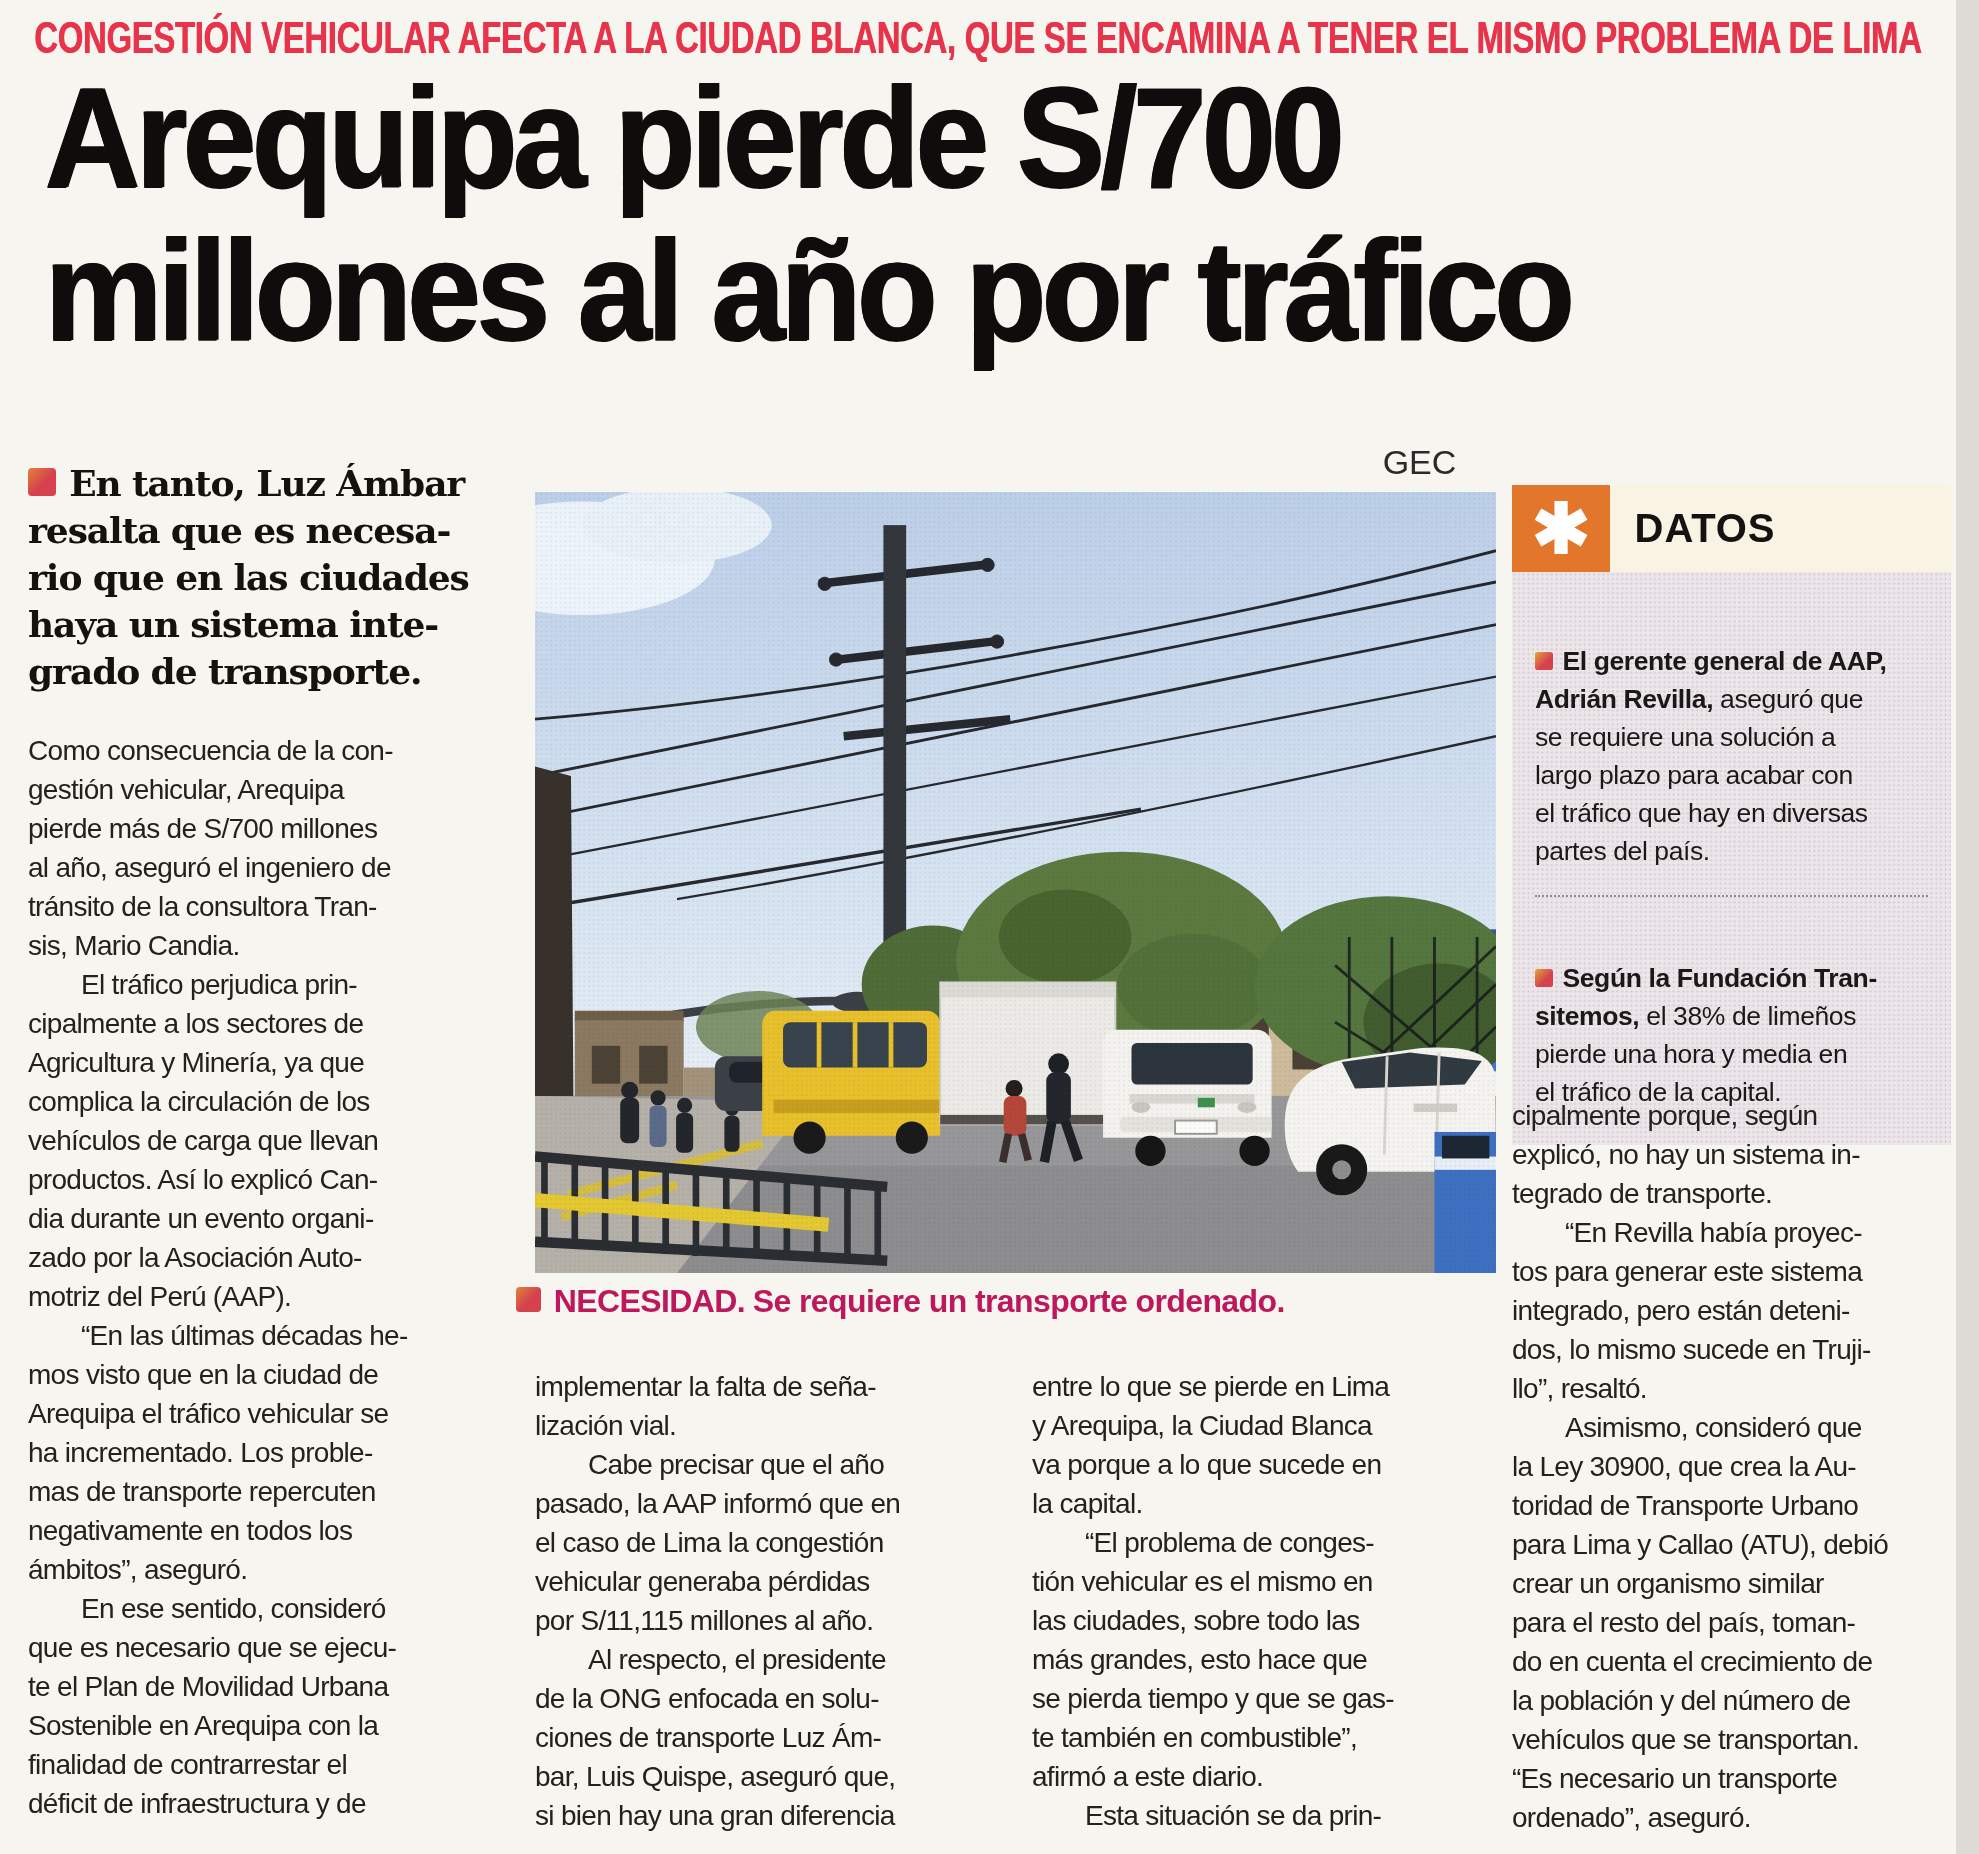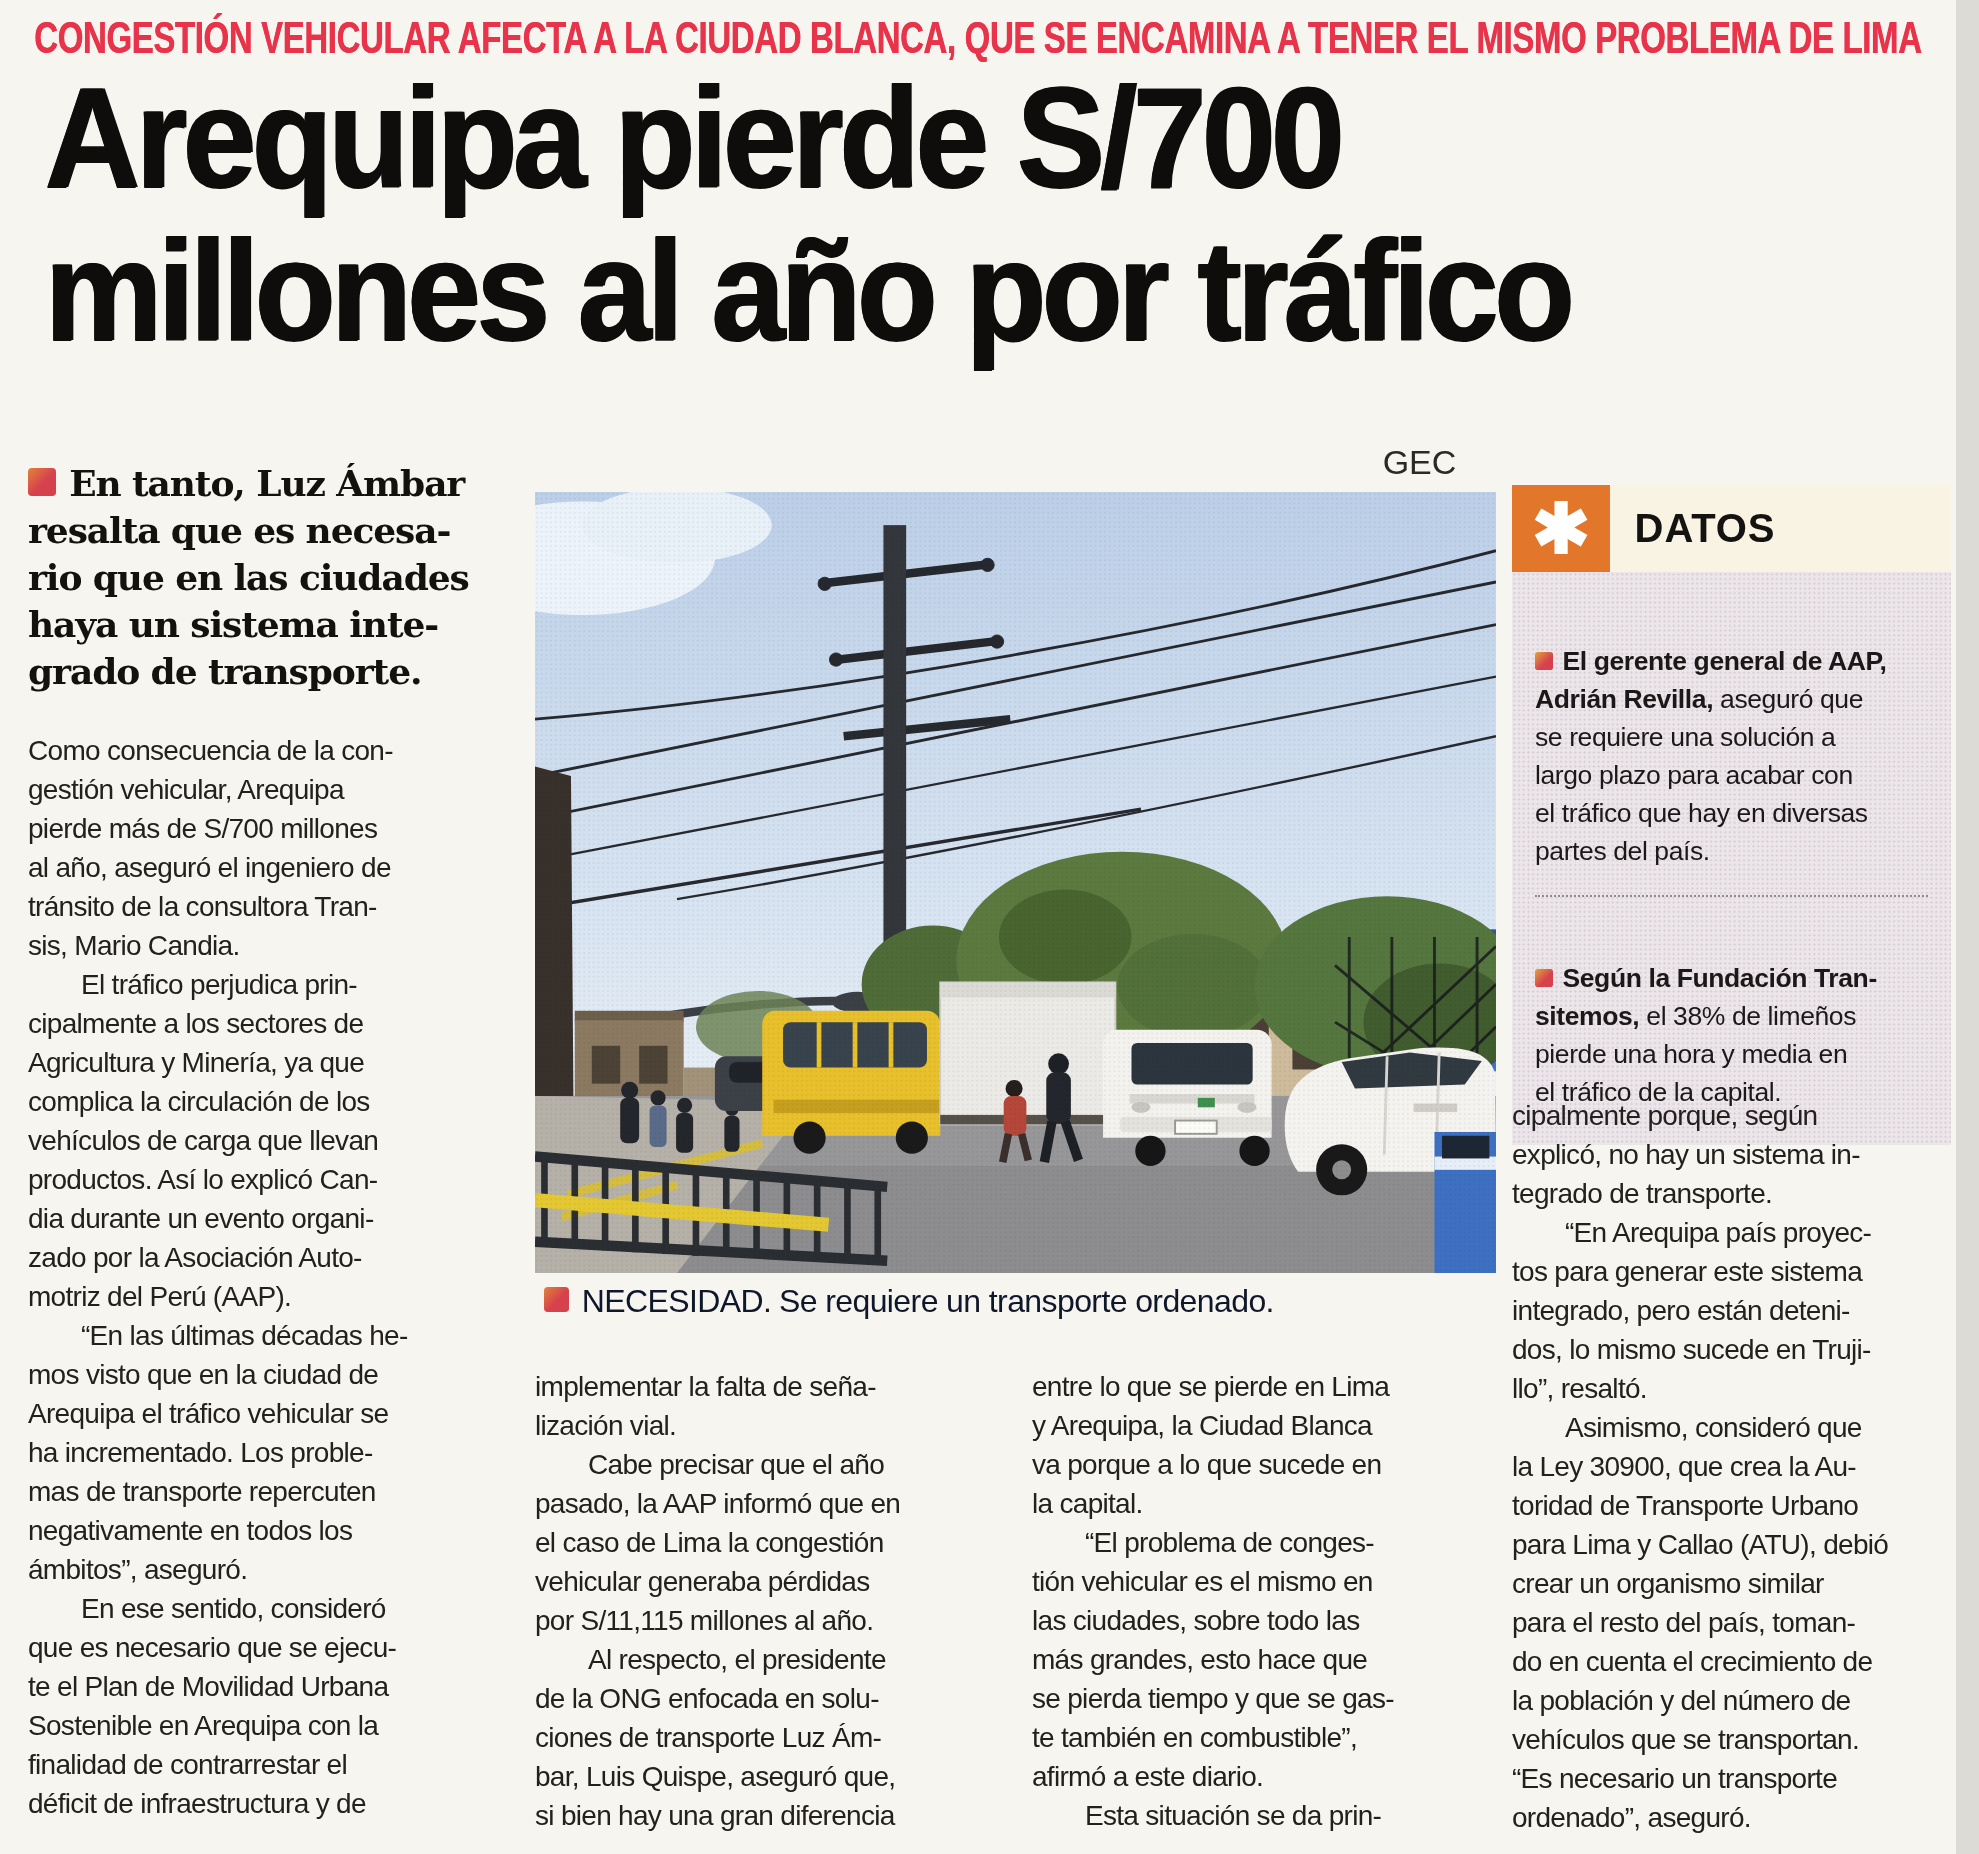--- a/index.html
+++ b/index.html
@@ -28,22 +28,22 @@
   .para{margin:0;white-space:pre-line;}
   .para.indent{text-indent:53px;}
   .col1{left:28px;top:731px;}
   .col2{left:535px;top:1367px;}
   .col3{left:1032px;top:1367px;}
   .col4{left:1512px;top:1096px;}
   
   .credit{position:absolute;left:1344px;top:443px;width:151px;text-align:center;font-size:34px;color:#2b2a28;letter-spacing:0;}
   .photo{position:absolute;left:535px;top:492px;width:961px;height:781px;margin:0;background:#cfd9e4;}
   .photo svg{display:block;width:100%;height:100%;}
-  .caption{position:absolute;left:544px;top:1283px;width:956px;font-size:32px;font-weight:normal;
-           color:#0f172a;letter-spacing:-0.6px;white-space:nowrap;}
+  .caption{position:absolute;left:516px;top:1283px;width:956px;font-size:32px;font-weight:bold;
+           color:#be185d;letter-spacing:-0.6px;white-space:nowrap;}
   .cap-text{margin-left:7.6px;}
   
   .datos{position:absolute;left:1512px;top:485px;width:439px;}
   .datos-header{display:flex;align-items:stretch;height:87px;background:#f9f3e3;}
   .datos-icon{width:98px;background:#e2762b;color:#ffffff;display:flex;align-items:center;justify-content:center;
               font-size:70px;line-height:1;font-weight:bold;}
   .datos-title{display:flex;align-items:center;margin-left:24.6px;font-size:40px;font-weight:bold;color:#151311;letter-spacing:0.9px;}
   .datos-body{background:#ece6ea;background-image:radial-gradient(#d9cfd6 1px,transparent 1px);
               background-size:4.7px 4.7px;padding:32px 23px 34px 23px;}
   .datos-item{margin:0;font-size:26.5px;line-height:38px;letter-spacing:-0.4px;color:#1b1917;white-space:pre-line;}
@@ -349,21 +349,21 @@
 pierde una hora y media en
 el tráfico de la capital.</span>
       </p>
     </div>
   </aside>
 
   <div class="col col4">
     <p class="para">cipalmente porque, según
 explicó, no hay un sistema in-
 tegrado de transporte.</p>
-    <p class="para indent">“En Arequipa país proyec-
+    <p class="para indent">“En Revilla había proyec-
 tos para generar este sistema
 integrado, pero están deteni-
 dos, lo mismo sucede en Truji-
 llo”, resaltó.</p>
     <p class="para indent">Asimismo, consideró que
 la Ley 30900, que crea la Au-
 toridad de Transporte Urbano
 para Lima y Callao (ATU), debió
 crear un organismo similar
 para el resto del país, toman-

